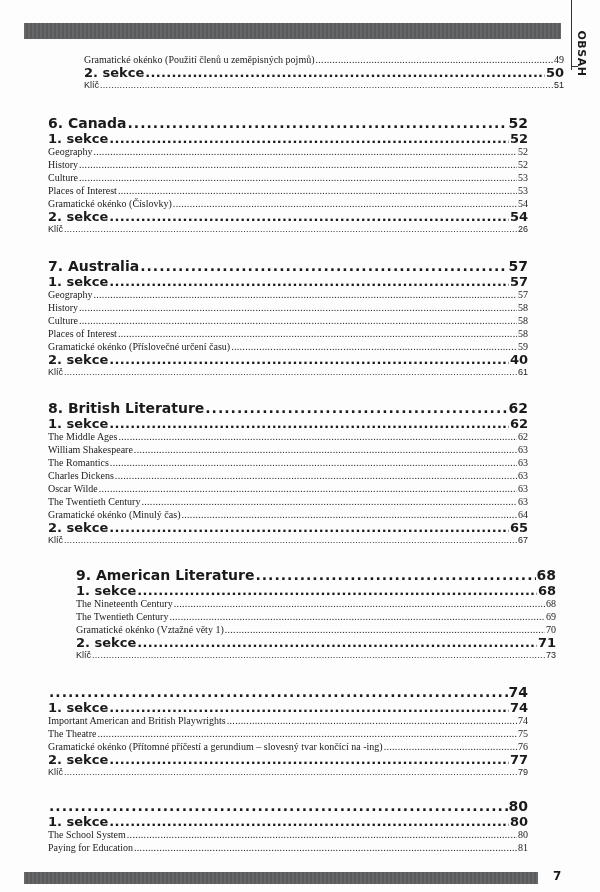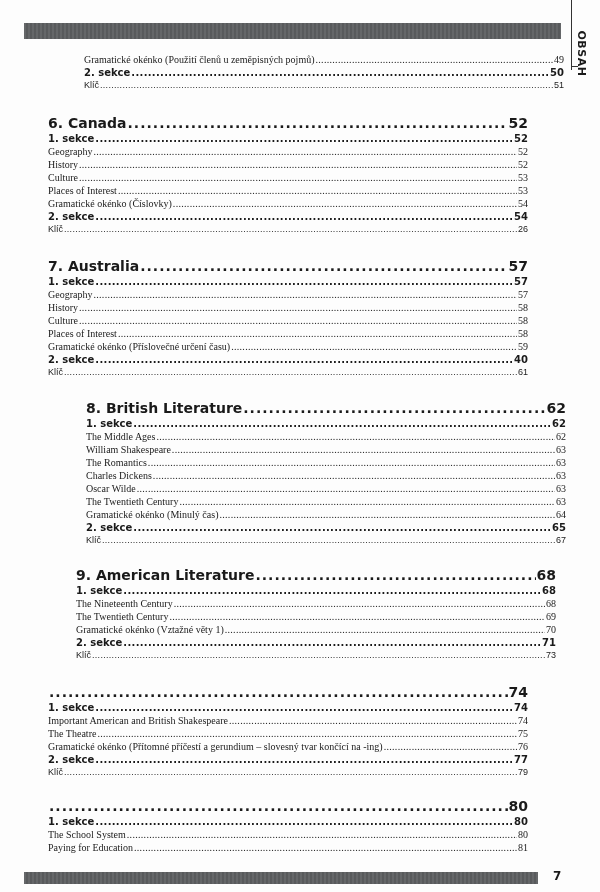--- a/index.html
+++ b/index.html
@@ -13,21 +13,21 @@
   .side-tab .line { position:absolute; left:0; top:66px; width:6px; border-top:1px solid #333; }
   .side-label { position:absolute; left:561px; top:44px; transform:rotate(90deg); transform-origin:center;
                 font-family:"DejaVu Sans", sans-serif; font-weight:bold; font-size:11px; letter-spacing:0.5px; width:40px; text-align:center; }
   .page-number { position:absolute; left:553px; top:869px; font-family:"DejaVu Sans", sans-serif; font-weight:bold; font-size:12px; }
   .toc { position:absolute; left:48px; width:480px; }
   .row { display:flex; align-items:baseline; height:13px; line-height:13px; font-size:10px; white-space:nowrap; overflow:hidden; }
   .row .t { flex:0 0 auto; }
   .row .d { flex:1 1 auto; overflow:hidden; margin:0 1px; }
   .row .d::after { content:"................................................................................................................................................................................................................................................................................................................................................................................"; letter-spacing:0.3px; }
   .row .p { flex:0 0 auto; }
-  .row.bold { font-family:"DejaVu Sans", sans-serif; font-weight:bold; font-size:10px; }
+  .row.bold { font-family:"DejaVu Sans", sans-serif; font-weight:bold; font-size:13px; }
   .row.sans { font-family:Liberation Sans, sans-serif; font-size:9px; }
   .row.head { font-family:"DejaVu Sans", sans-serif; font-weight:bold; font-size:14px; height:18px; line-height:18px; }
   .row.head .d::after { letter-spacing:1px; }
 </style>
 </head>
 <body>
 
 <div class="bar top"></div>
 <div class="side-tab">
     <div class="line"></div>
@@ -138,21 +138,21 @@
       <span class="t">2. sekce</span>
       <span class="d"></span>
       <span class="p">40</span>
     </div>
     <div class="row sans">
       <span class="t">Klíč</span>
       <span class="d"></span>
       <span class="p">61</span>
     </div>
   </div>
-<div class="toc" id="toc-ch2" style="top:399px;margin-left:38px;">
+<div class="toc" id="toc-ch2" style="top:399px;">
     <div class="row head">
       <span class="t">8. British Literature</span>
       <span class="d"></span>
       <span class="p">62</span>
     </div>
     <div class="row bold">
       <span class="t">1. sekce</span>
       <span class="d"></span>
       <span class="p">62</span>
     </div>
@@ -243,21 +243,21 @@
     <div class="row head">
       <span class="d"></span>
       <span class="p">74</span>
     </div>
     <div class="row bold">
       <span class="t">1. sekce</span>
       <span class="d"></span>
       <span class="p">74</span>
     </div>
     <div class="row serif">
-      <span class="t">Important American and British Shakespeare</span>
+      <span class="t">Important American and British Playwrights</span>
       <span class="d"></span>
       <span class="p">74</span>
     </div>
     <div class="row serif">
       <span class="t">The Theatre</span>
       <span class="d"></span>
       <span class="p">75</span>
     </div>
     <div class="row serif">
       <span class="t">Gramatické okénko (Přítomné příčestí a gerundium – slovesný tvar končící na -ing)</span>

